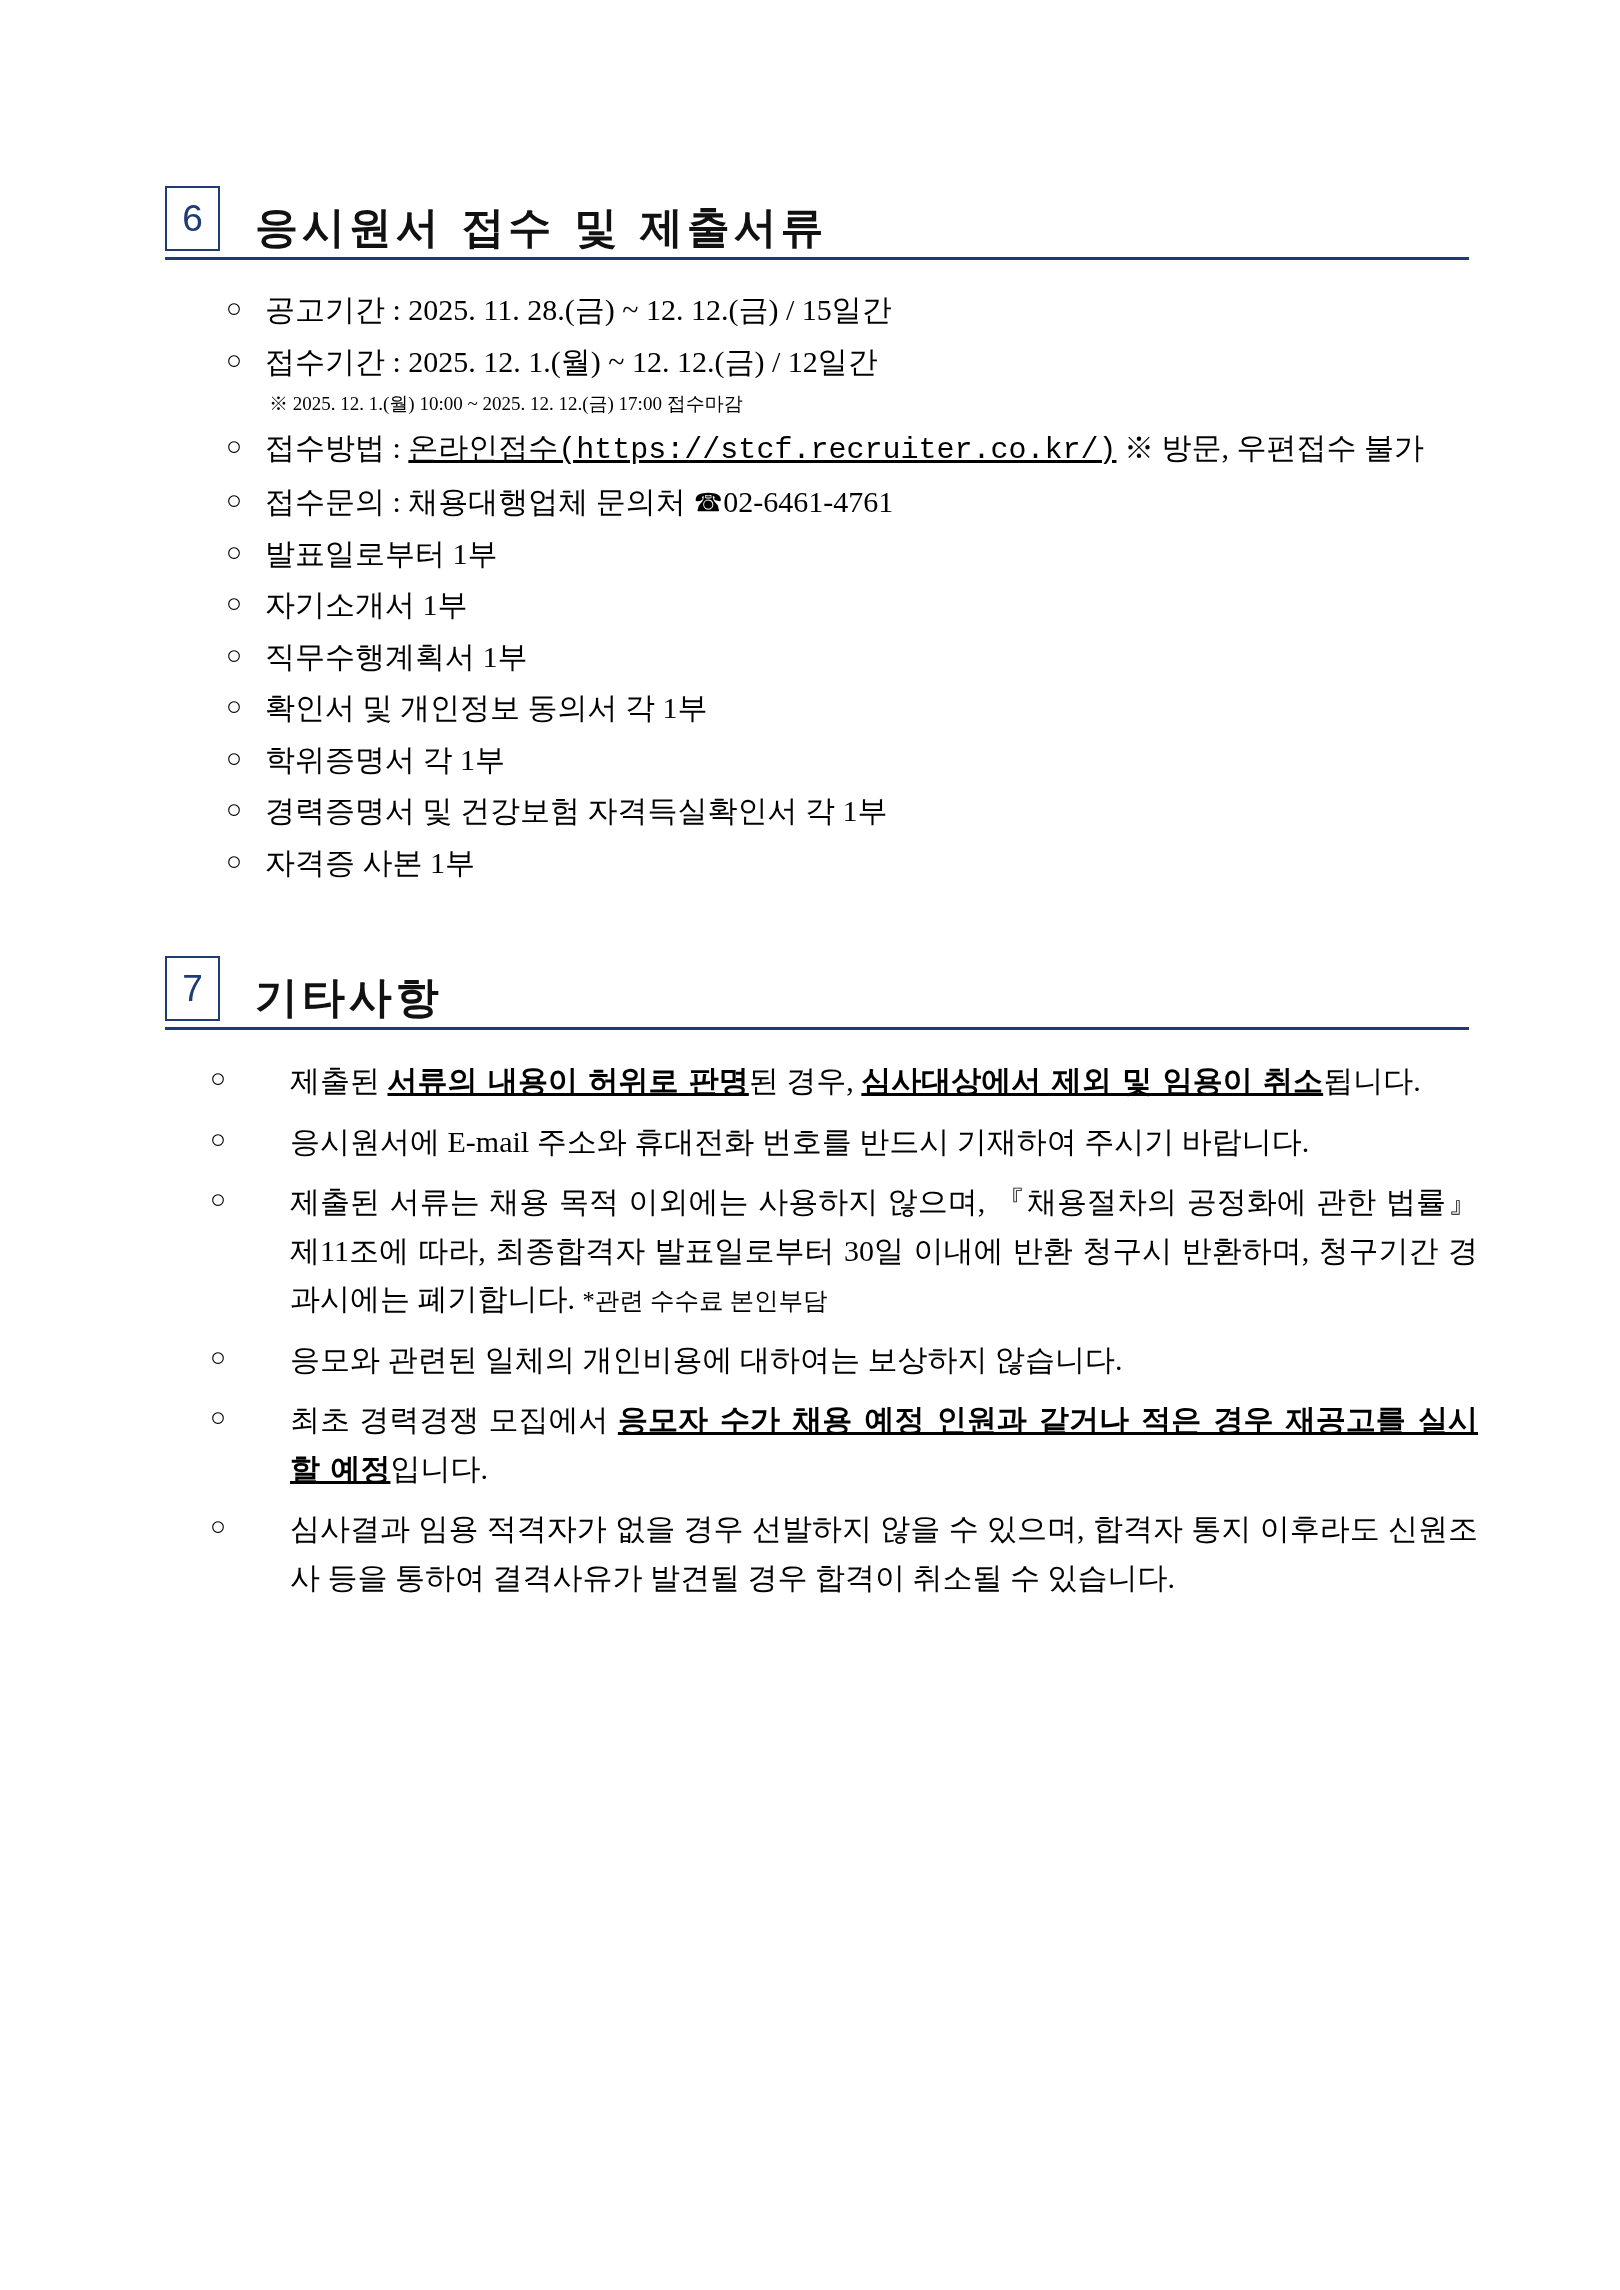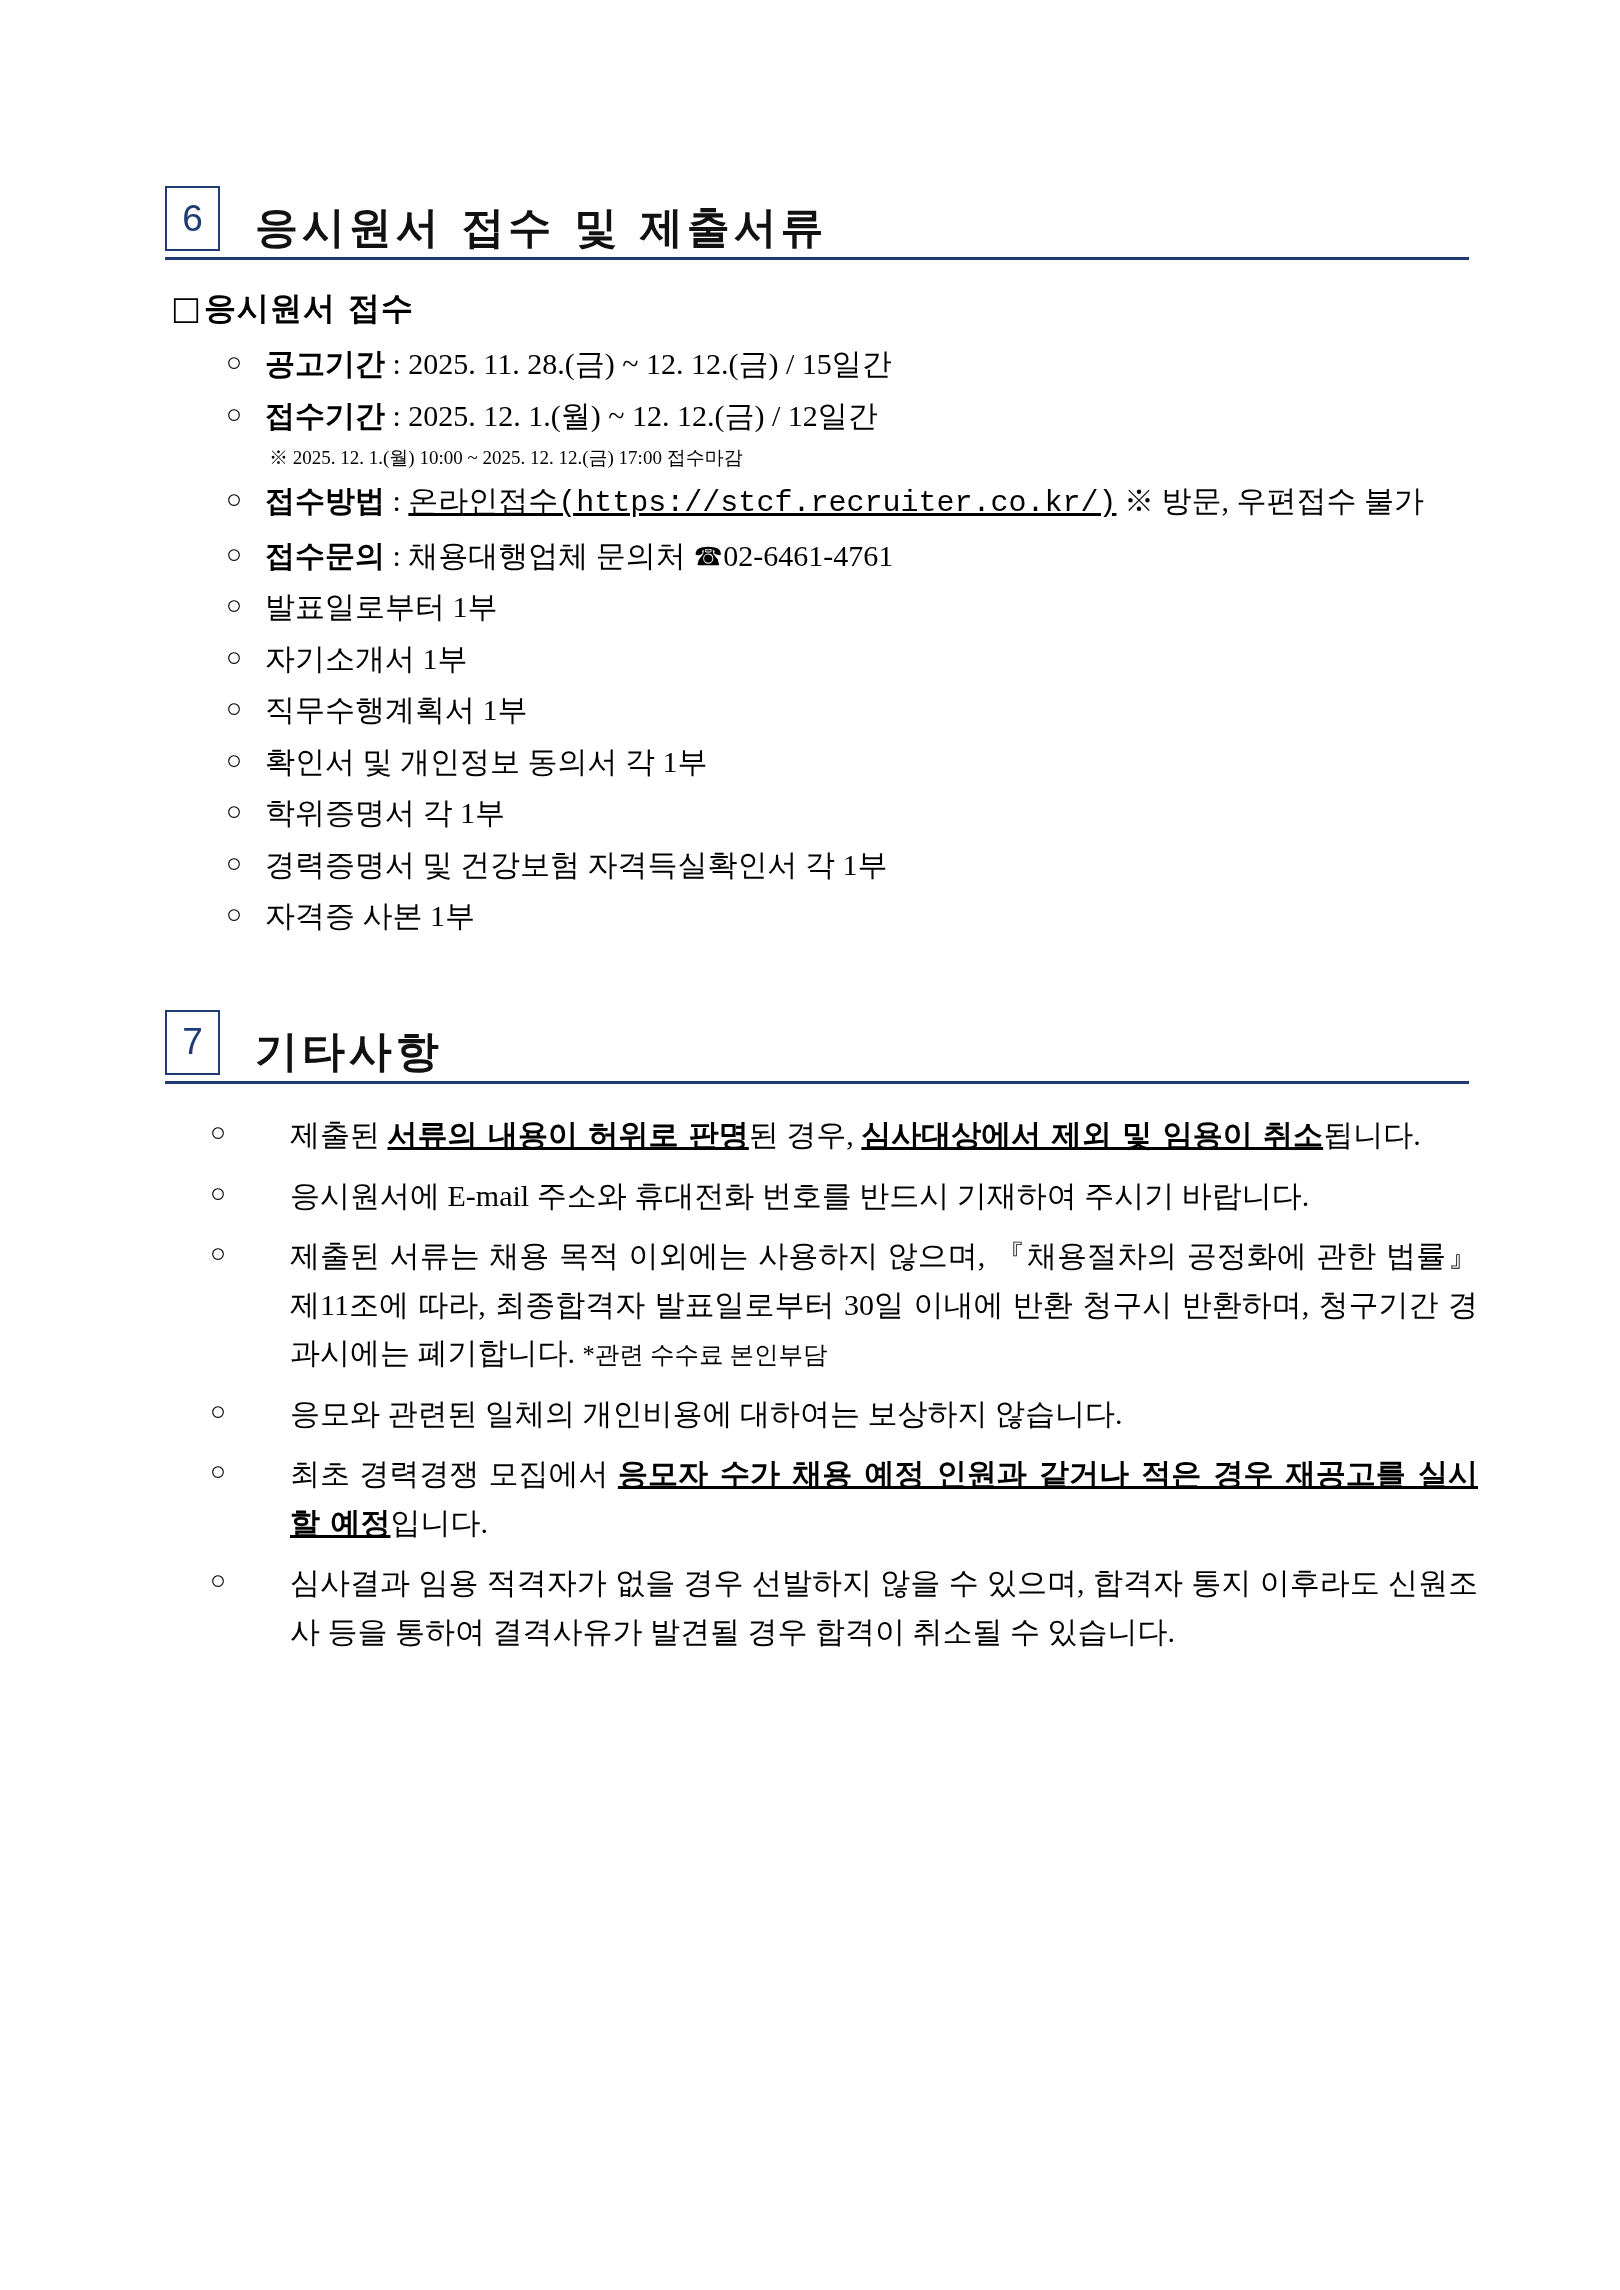--- a/index.html
+++ b/index.html
@@ -94,21 +94,21 @@
   .circ-item .marker {
     flex: 0 0 auto;
     width: 39px;
     font-size: 26.5px;
     line-height: 1.62;
   }
   .circ-item .txt {
     flex: 1 1 auto;
   }
   .lbl {
-    font-weight: bold;
+    font-weight: normal;
     font-family: "DejaVu Sans", sans-serif;
   }
   .note-line {
     font-size: 19px;
     line-height: 1.5;
     padding-left: 104px;
     margin: 2px 0 5.9px 0;
   }
   .ul-link {
     text-decoration: underline;
@@ -144,23 +144,20 @@
 <div class="page">
   <div class="content">
 
     <div>
       <div class="section-header">
         <div class="section-num">6</div>
         <div class="section-title">응시원서 접수 및 제출서류</div>
       </div>
       <div class="section-rule"></div>
 
-      <div class="box-item">
-        <span class="bullet">□</span><span>응시원서 접수</span>
-      </div>
       <ul class="circ-list">
         <li class="circ-item">
           <span class="marker">○</span>
           <span class="txt"><span class="lbl">공고기간</span><span> : </span><span>2025. 11. 28.(금) ~ 12. 12.(금) / 15일간</span></span>
         </li>
         <li class="circ-item">
           <span class="marker">○</span>
           <span class="txt"><span class="lbl">접수기간</span><span> : </span><span>2025. 12. 1.(월) ~ 12. 12.(금) / 12일간</span></span>
         </li>
         <li>

